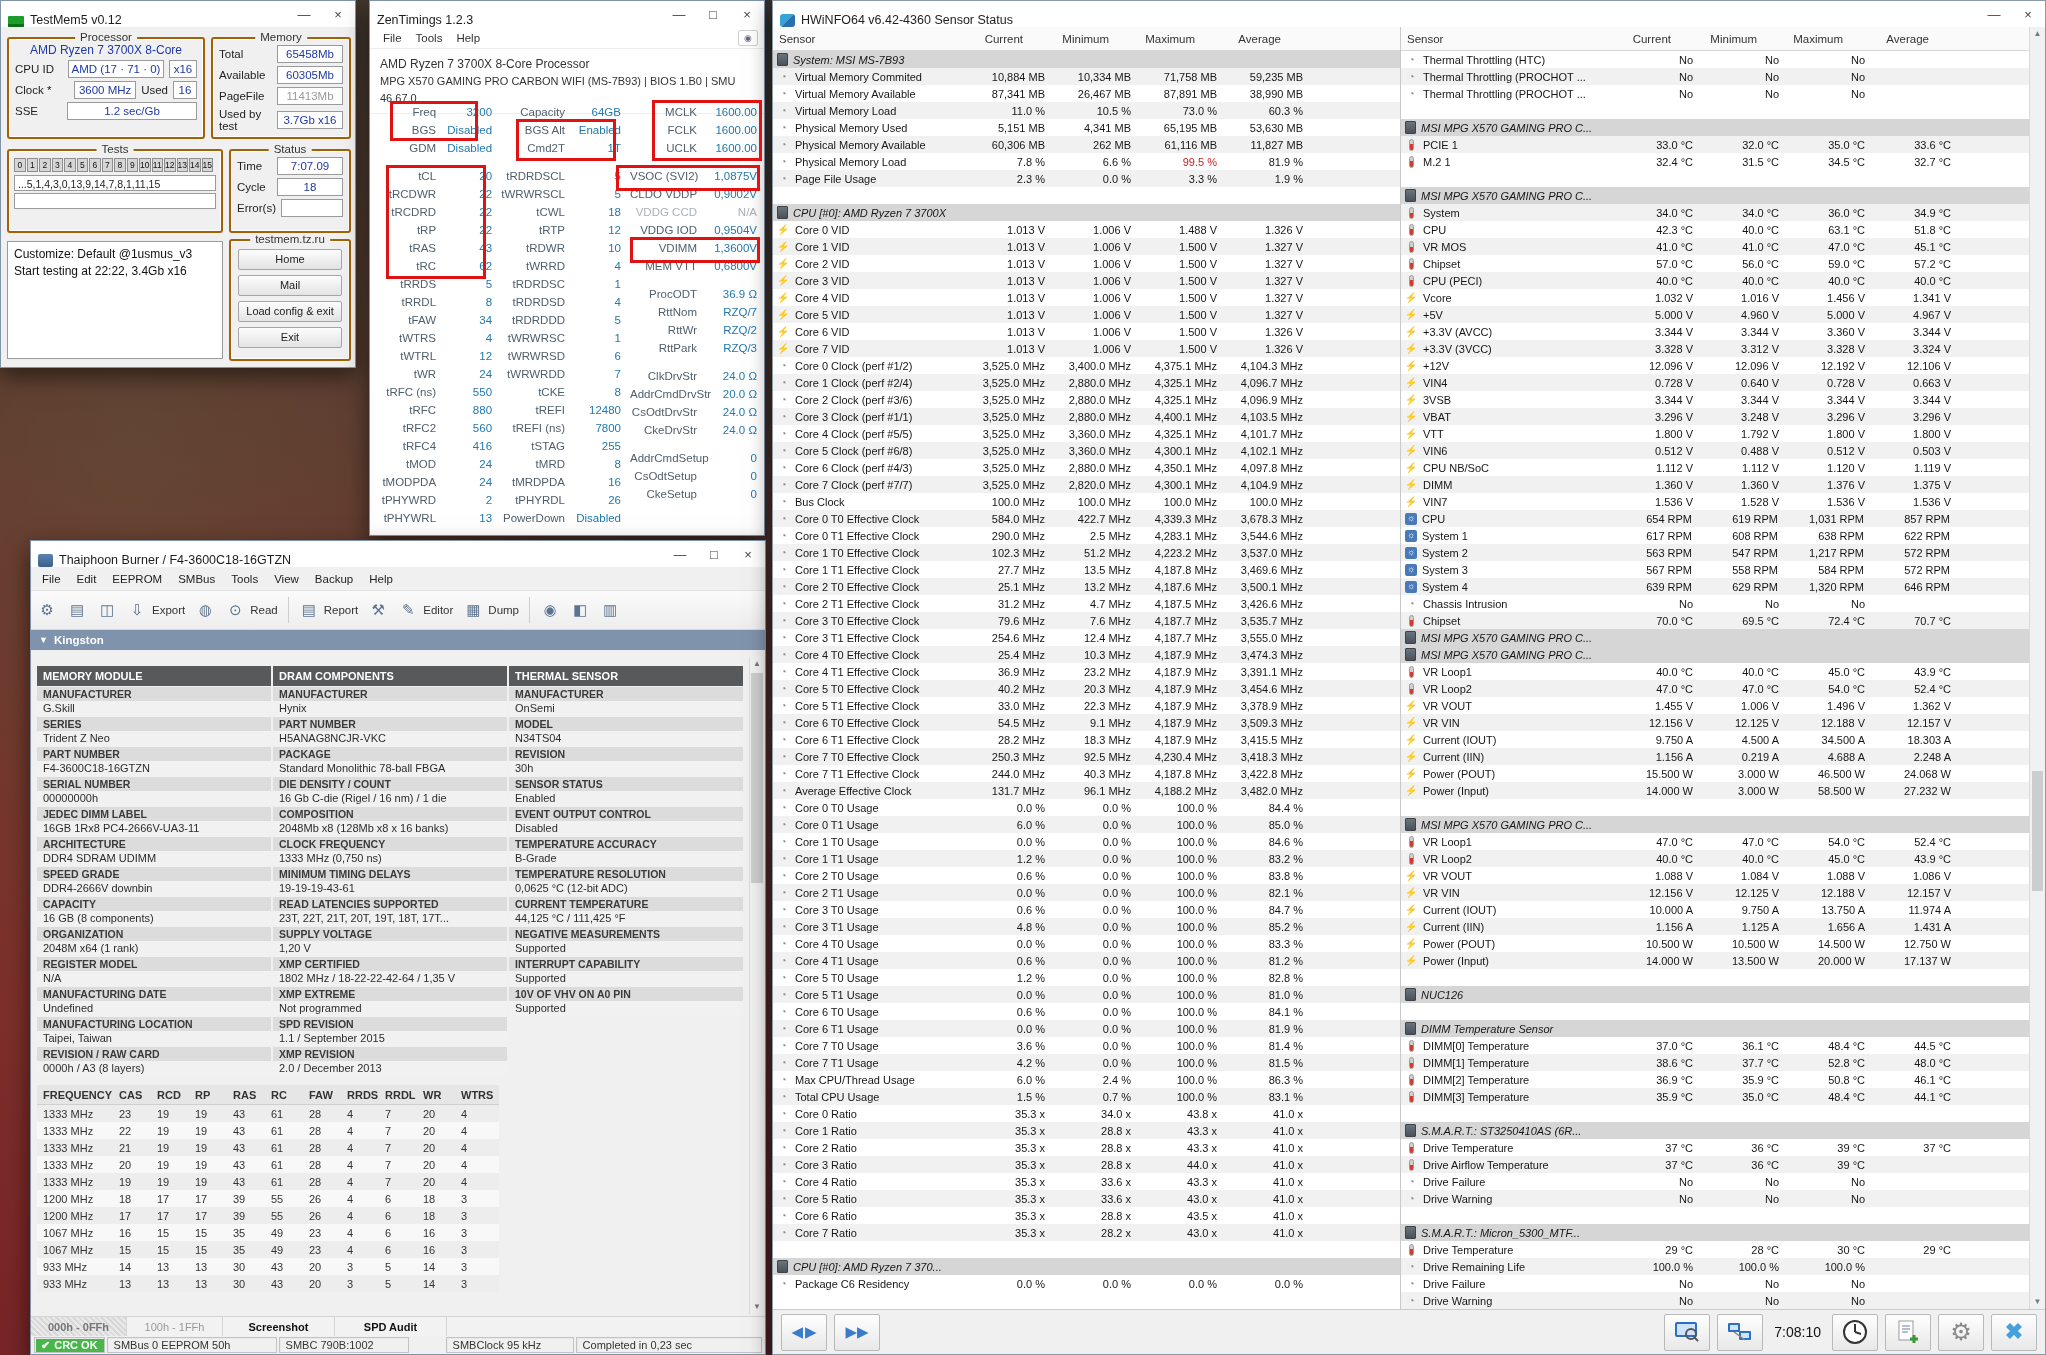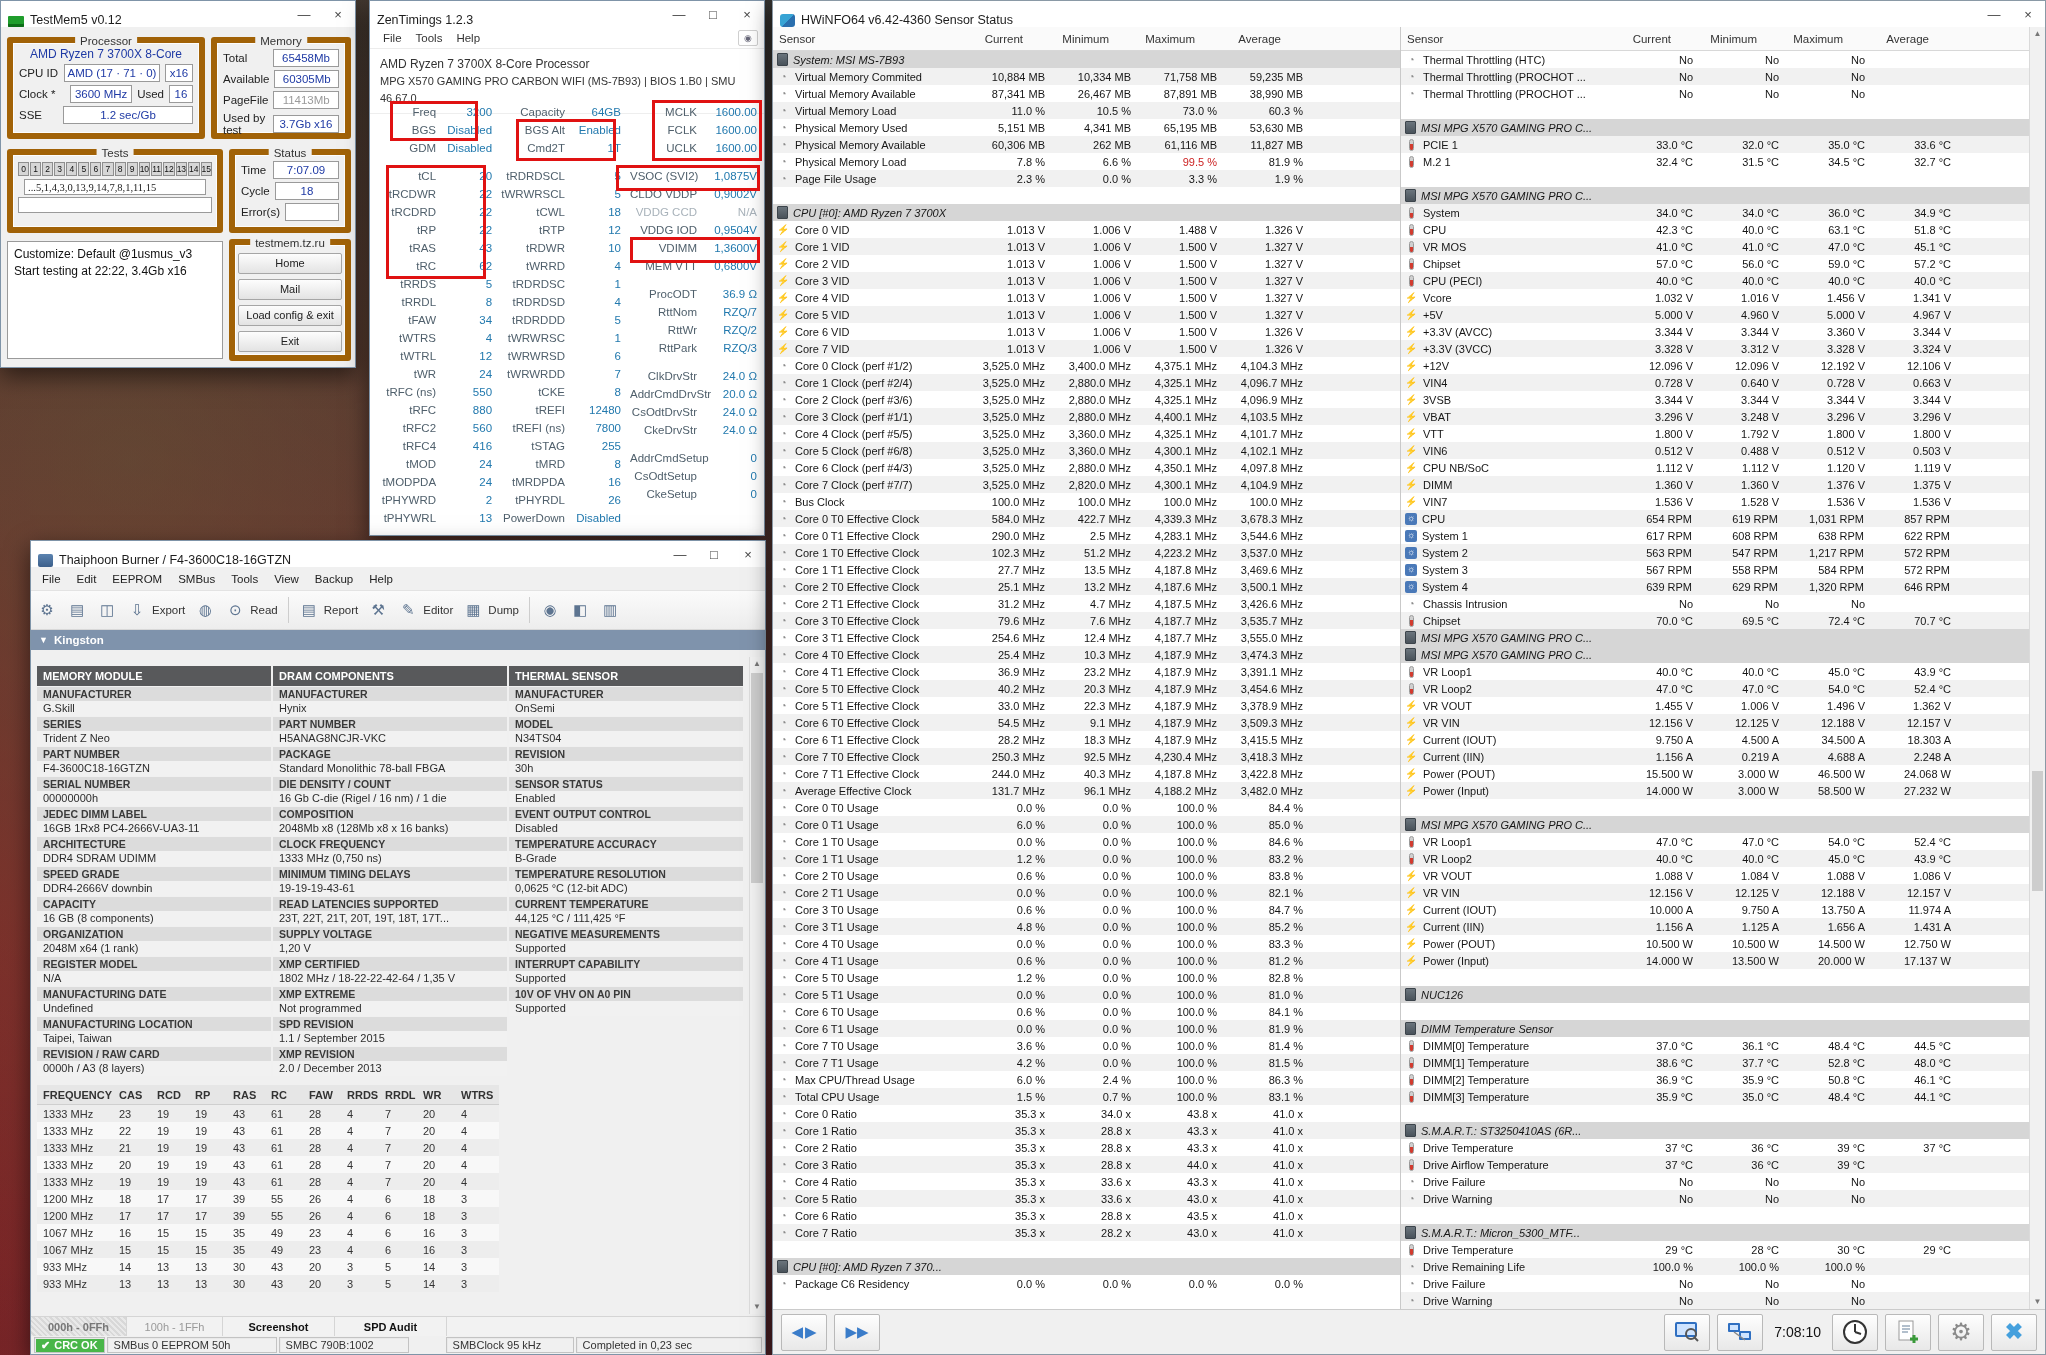--- a/index.html
+++ b/index.html
@@ -13,21 +13,21 @@
       linear-gradient(115deg,#23272c 0%, #2b3036 45%, #17191d 100%);
   }
   .win { position:absolute; background:#f0f0f0; border:1px solid #7f94a8; box-shadow:0 8px 22px rgba(0,0,0,.55); }
   .tbar { height:26px; background:#fff; display:flex; align-items:flex-end; padding:0 0 0 7px; gap:6px; font-size:12.5px; color:#1d1d1d; }
   .tbar .ttl { white-space:nowrap; overflow:hidden; }
   .wbtns { margin-left:auto; display:flex; height:100%; }
   .wbtn { width:34px; height:100%; display:flex; align-items:center; justify-content:center; color:#444; font-size:13px; }
   .appic { width:15px; height:13px; flex:none; border-radius:2px; }
   
   .tm5 { left:0; top:0; width:356px; height:368px; }
-  .grp { position:absolute; border:6px solid #a16207; border-radius:3px; box-shadow:inset 0 0 0 1px #fdfdfd; }
+  .grp { position:absolute; border:2px solid #a16207; border-radius:3px; box-shadow:inset 0 0 0 1px #fdfdfd; }
   .grp .leg { position:absolute; top:-8px; left:50%; transform:translateX(-50%); background:#f0f0f0; padding:0 5px; font-size:11.5px; color:#333; white-space:nowrap; }
   .fld { background:#fff; border:1px solid #9a9a9a; color:#1f3aa5; font-size:11.5px; text-align:center; height:18px; line-height:16px; overflow:hidden; white-space:nowrap; }
   .fld.dim { color:#9a9a9a; }
   .tm5lbl { font-size:11.5px; color:#222; }
   .kvrow { display:flex; align-items:center; margin:3px 6px; gap:5px; }
   .kvrow .tm5lbl { flex:1; }
   .cpuname { text-align:center; color:#1f3aa5; font-size:12px; margin-top:4px; }
   .tcells { display:flex; gap:1px; margin:4px 5px 3px 5px; }
   .tcell { width:11.5px; height:14px; background:#d6d6d6; border:1px solid #8e8e8e; font-size:8.5px; display:flex; align-items:center; justify-content:center; color:#111; }
   .btn95 { display:block; width:104px; height:21px; margin:5px auto 0; background:linear-gradient(#fdfdfd,#e3e3e3); border:1px solid #a6a6a6; border-radius:2px; font-size:11px; color:#222; text-align:center; line-height:19px; }
@@ -177,21 +177,21 @@
         <span class="tcell">7</span>
         <span class="tcell">8</span>
         <span class="tcell">9</span>
         <span class="tcell">10</span>
         <span class="tcell">11</span>
         <span class="tcell">12</span>
         <span class="tcell">13</span>
         <span class="tcell">14</span>
         <span class="tcell">15</span>
       </div>
-    <div class="fld" style="margin:2px 11px;height:16px;text-align:left;padding-left:3px;color:#222;font-size:10.5px;font-family:Liberation Serif, serif;">...5,1,4,3,0,13,9,14,7,8,1,11,15</div>
+    <div class="fld" style="margin:2px 5px;height:16px;text-align:left;padding-left:3px;color:#222;font-size:10.5px;">...5,1,4,3,0,13,9,14,7,8,1,11,15</div>
     <div class="fld" style="margin:2px 5px;height:16px;"></div>
   </div>
   <div class="grp" style="left:228px;top:148px;width:122px;height:84px;">
     <span class="leg">Status</span>
     <div style="margin-top:6px;">
         <div class="kvrow">
           <span class="tm5lbl">Time</span>
           <span class="fld" style="width: 66px;">7:07.09</span>
         </div>
         <div class="kvrow">

